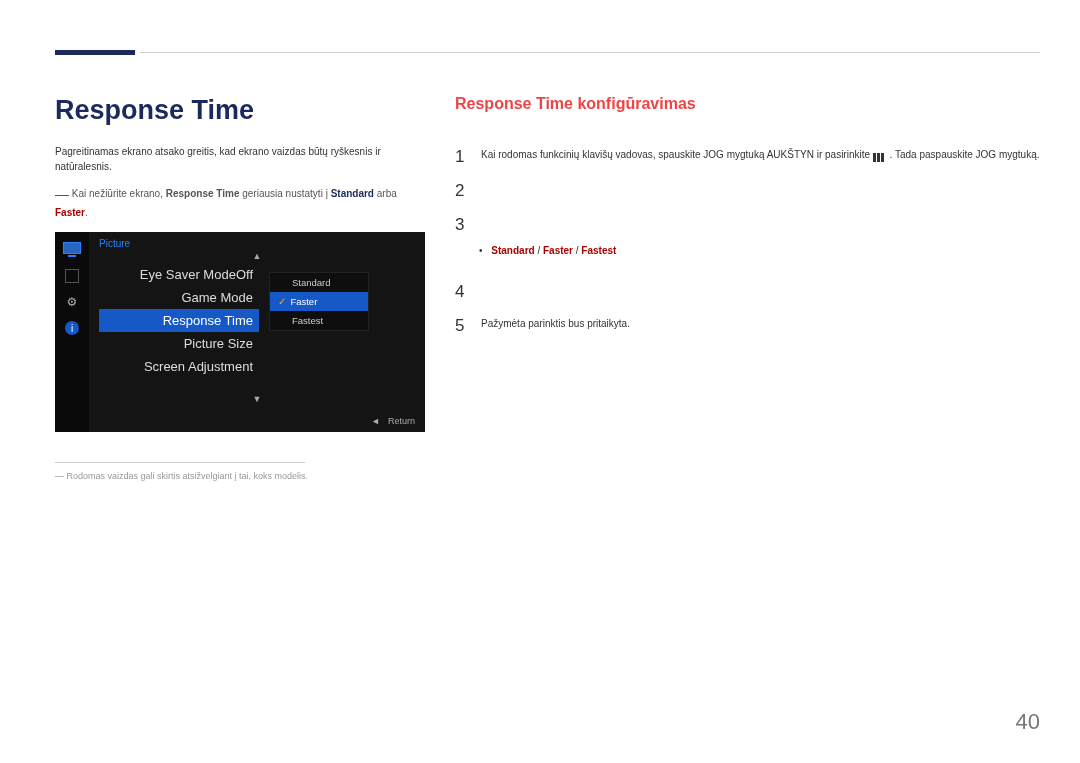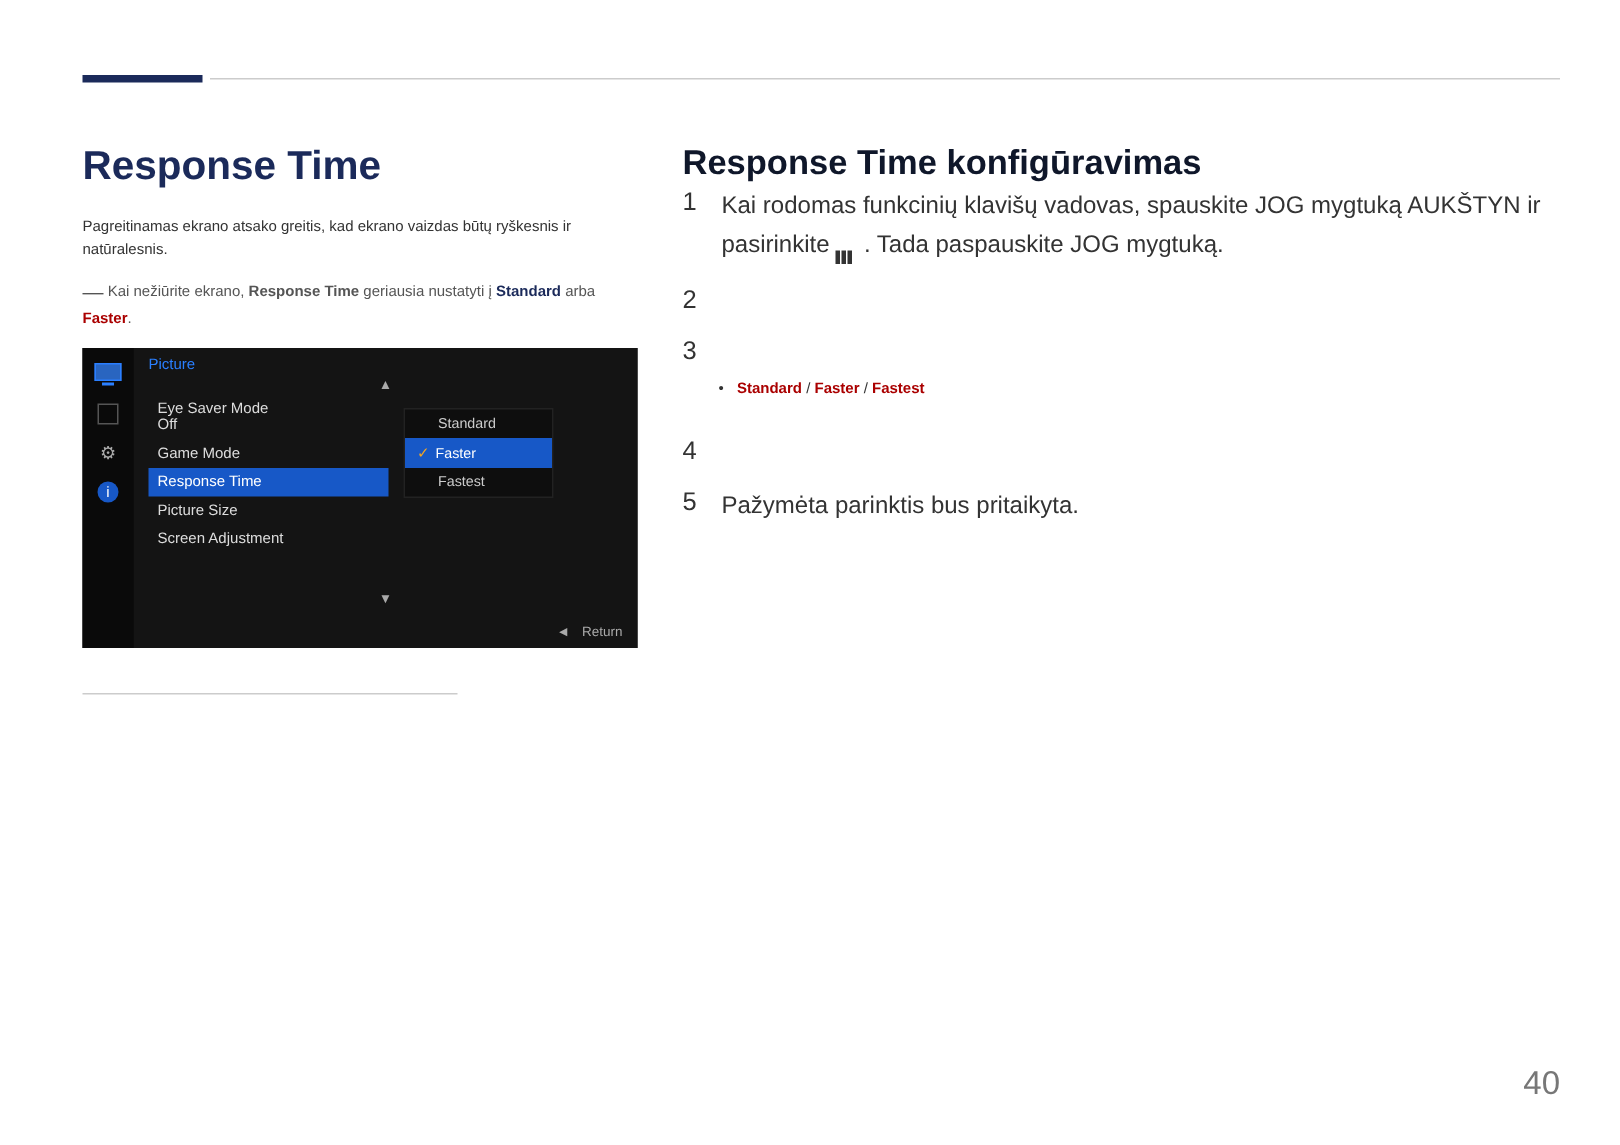--- a/index.html
+++ b/index.html
@@ -96,25 +96,24 @@
   }
   .osd-arrow { text-align: center; font-size: 9px; color: #aaa; }
   .osd-arrow.top { margin-top: -2px; }
   .osd-arrow.bottom { position: absolute; bottom: 28px; left: 50%; transform: translateX(-50%); }
   .osd-list {
     margin: 2px 10px 0;
     width: 160px;
   }
   .osd-item {
     padding: 4px 6px;
-    font-size: 10px;
+    font-size: 13px;
     color: #ddd;
     display: flex;
     justify-content: flex-end;
-    flex-direction: column;
   }
   .osd-item.selected {
     background: #1758c7;
     color: #fff;
   }
   .osd-submenu {
     position: absolute;
     left: 180px;
     top: 40px;
     width: 100px;
@@ -158,39 +157,39 @@
     width: 250px;
     background: #ccc;
     margin-top: 30px;
     margin-bottom: 8px;
   }
   .footnote {
     font-size: 9px;
     color: #999;
   }
   .h2 {
-    font-size: 23px;
+    font-size: 16px;
     font-weight: 700;
-    margin-bottom: 3px;
-    color: #0f172a;
+    margin-bottom: 34px;
+    color: #ef4444;
   }
   .steps { list-style: none; }
   .step {
     display: flex;
     align-items: flex-start;
     gap: 12px;
     margin-bottom: 14px;
   }
   .step-num {
     font-size: 17px;
     color: #333;
     min-width: 14px;
   }
   .step-text {
-    font-size: 16px;
+    font-size: 10px;
     color: #333;
     line-height: 1.6;
     flex: 1;
   }
   .inline-icon {
     display: inline-block;
     width: 14px;
     height: 9px;
     vertical-align: middle;
   }
@@ -279,20 +278,21 @@
         </div>
         <div class="osd-arrow bottom">▼</div>
         <div class="osd-footer">
           <span>◄</span>
           <span>Return</span>
         </div>
       </div>
     </div>
 
     <div class="footrule"></div>
+    <div class="footnote">― Rodomas vaizdas gali skirtis atsižvelgiant į tai, koks modelis.</div>
   </div>
 
   <div class="right-col">
     <div class="h2">Response Time konfigūravimas</div>
     <div class="steps">
       <div class="step">
         <div class="step-num">1</div>
         <div class="step-text">
           <span>Kai rodomas funkcinių klavišų vadovas, spauskite JOG mygtuką AUKŠTYN ir pasirinkite </span>
           <span class="inline-icon"><span></span><span></span><span></span></span>

